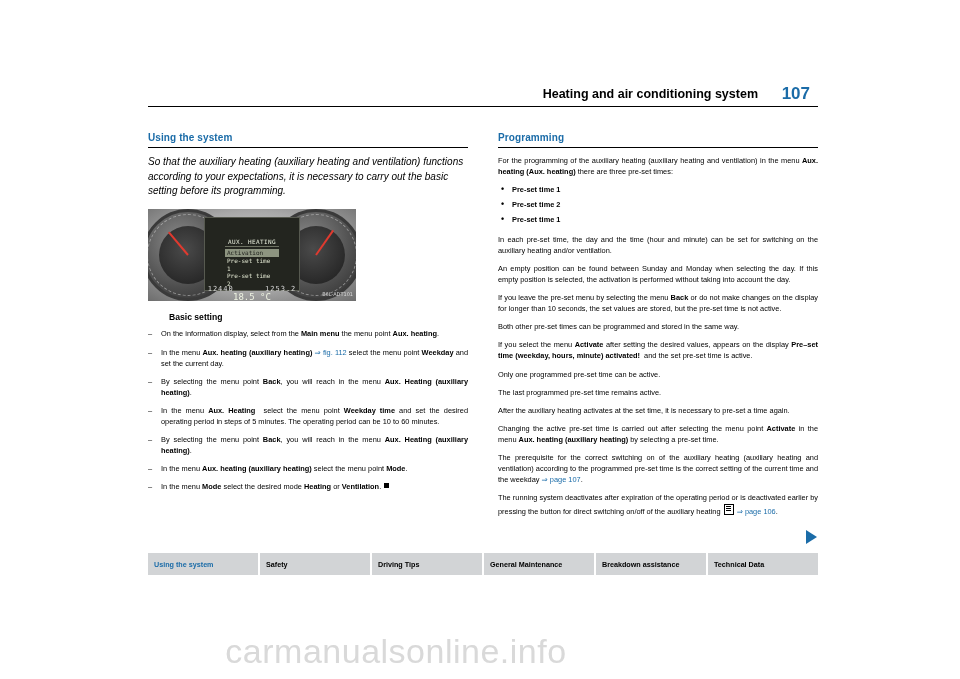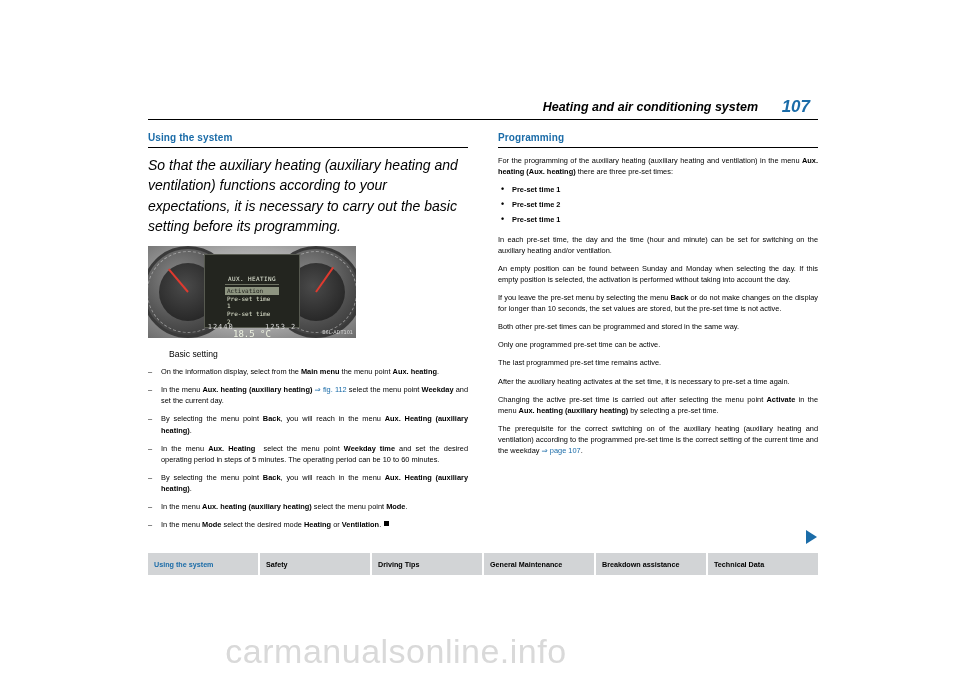--- a/index.html
+++ b/index.html
@@ -19,24 +19,23 @@
     left: 0; top: 0;
     width: 960px;
     height: 679px;
     background: #ffffff;
   }
 
   
   .header {
     position: absolute;
     left: 148px;
-    top: 100px;
+    top: 87px;
     width: 670px;
     height: 22px;
-    font-style: italic;
   }
   .header-title {
     position: absolute;
     right: 60px;
     top: 0;
     font-size: 12.5px;
     font-weight: bold;
     color: #000;
     white-space: nowrap;
   }
@@ -77,31 +76,31 @@
     letter-spacing: 0.1px;
   }
   .sec-rule {
     width: 100%;
     height: 1px;
     background: #000;
     margin-bottom: 7px;
   }
   .intro {
     font-style: italic;
-    font-size: 14px;
+    font-size: 10px;
     line-height: 1.45;
     margin: 0 0 10px 0;
   }
   p.body {
     margin: 0 0 7px 0;
     text-align: justify;
   }
   .sub-head {
     font-size: 8.6px;
-    font-weight: normal;
+    font-weight: bold;
     margin: 8px 0 5px 0;
     padding-left: 21px;
   }
   .dash-item {
     position: relative;
     padding-left: 13px;
     margin: 0 0 7px 0;
     text-align: justify;
   }
   .dash-item .dash {
@@ -419,34 +418,40 @@
 
     <p class="body">In each pre-set time, the day and the time (hour and minute) can be set for switching on the auxiliary heating and/or ventilation.</p>
     <p class="body">An empty position can be found between Sunday and Monday when selecting the day. If this empty position is selected, the activation is performed without taking into account the day.</p>
 
     <p class="body">
       If you leave the pre-set menu by selecting the menu <b>Back</b> or do not make changes on the display for longer than 10 seconds, the set values are stored, but the pre-set time is not active.
     </p>
 
     <p class="body">Both other pre-set times can be programmed and stored in the same way.</p>
 
+    <p class="body">
+      If you select the menu <b>Activate</b> after setting the desired values, appears on the display <b>Pre–set time (weekday, hours, minute) activated!</b> &nbsp;and the set pre-set time is active.
+    </p>
 
     <p class="body">Only one programmed pre-set time can be active.</p>
     <p class="body">The last programmed pre-set time remains active.</p>
     <p class="body">After the auxiliary heating activates at the set time, it is necessary to pre-set a time again.</p>
 
     <p class="body">
       Changing the active pre-set time is carried out after selecting the menu point <b>Activate</b> in the menu <b>Aux. heating (auxiliary heating)</b> by selecting a pre-set time.
     </p>
 
     <p class="body">
       The prerequisite for the correct switching on of the auxiliary heating (auxiliary heating and ventilation) according to the programmed pre-set time is the correct setting of the current time and the weekday <span class="ref">⇒ page 107</span>.
     </p>
 
 
+    <p class="body">
+      The running system deactivates after expiration of the operating period or is deactivated earlier by pressing the button for direct switching on/off of the auxiliary heating <span class="ico-btn"></span> <span class="ref">⇒ page 106</span>.
+    </p>
   </div>
 
   <div class="cont-arrow"></div>
 
   <div class="footer">
     <div class="footer-cell active">Using the system</div>
     <div class="footer-cell">Safety</div>
     <div class="footer-cell">Driving Tips</div>
     <div class="footer-cell">General Maintenance</div>
     <div class="footer-cell">Breakdown assistance</div>

